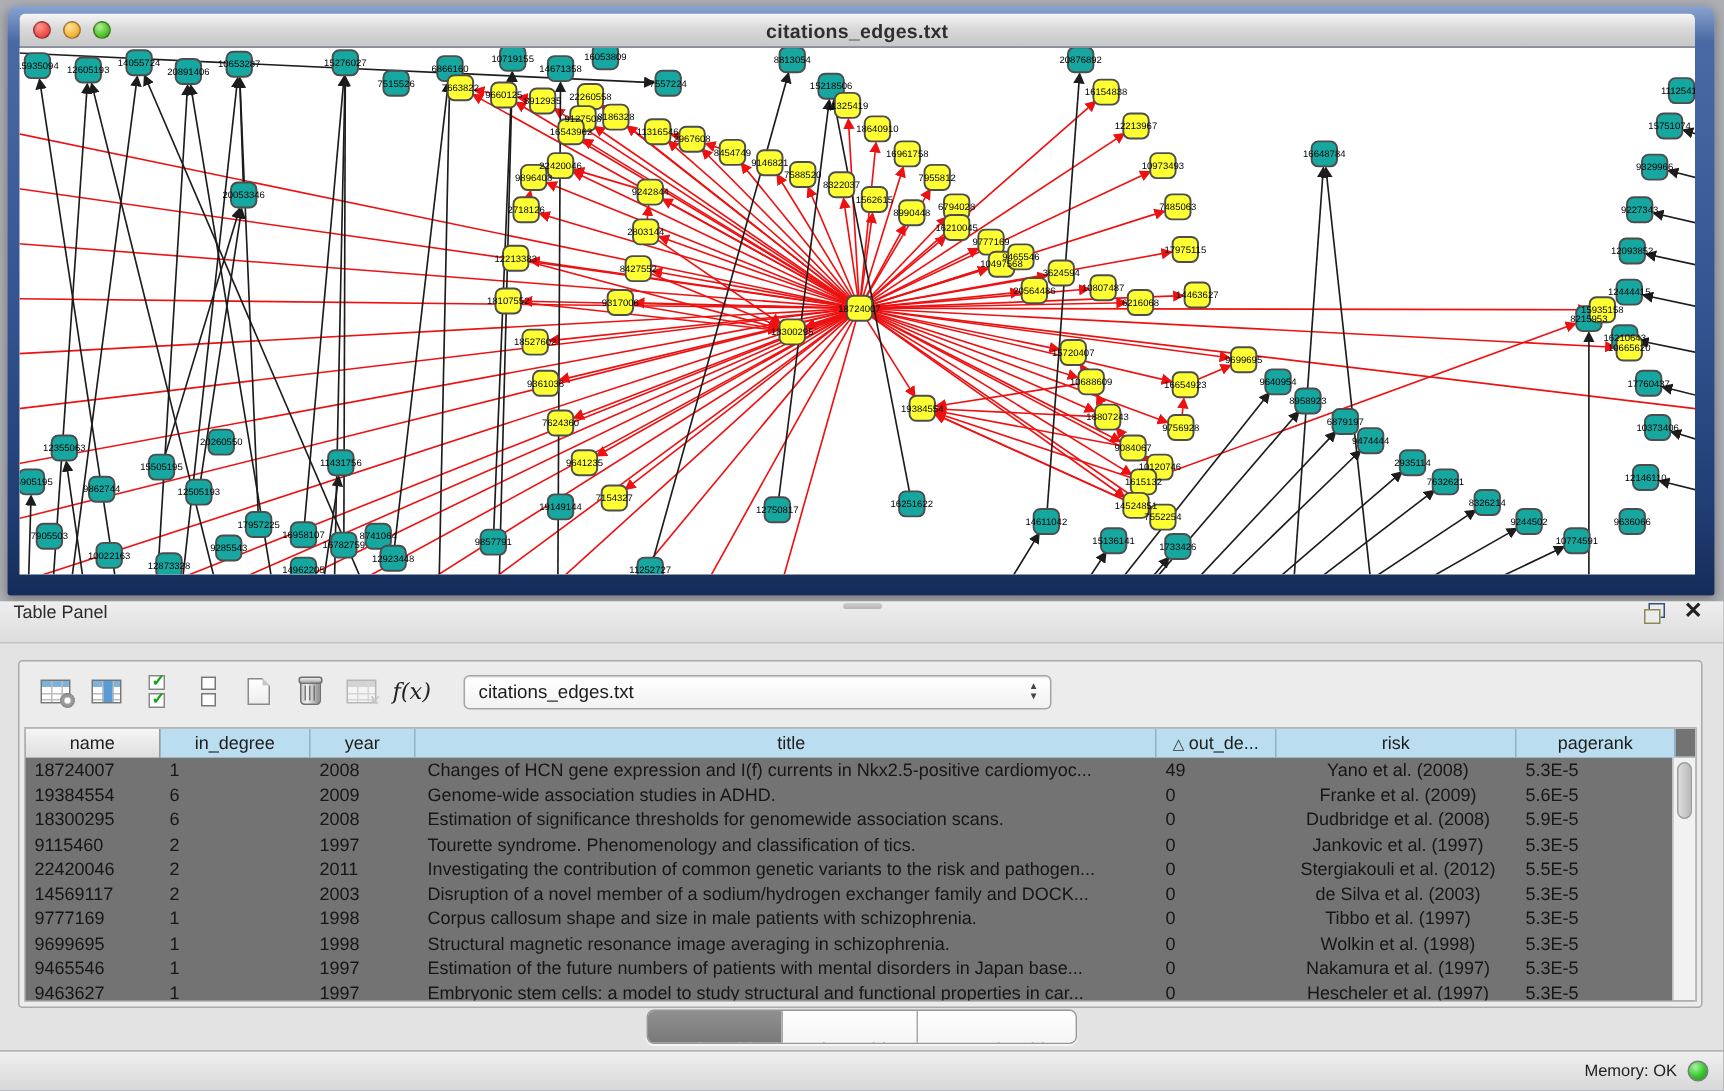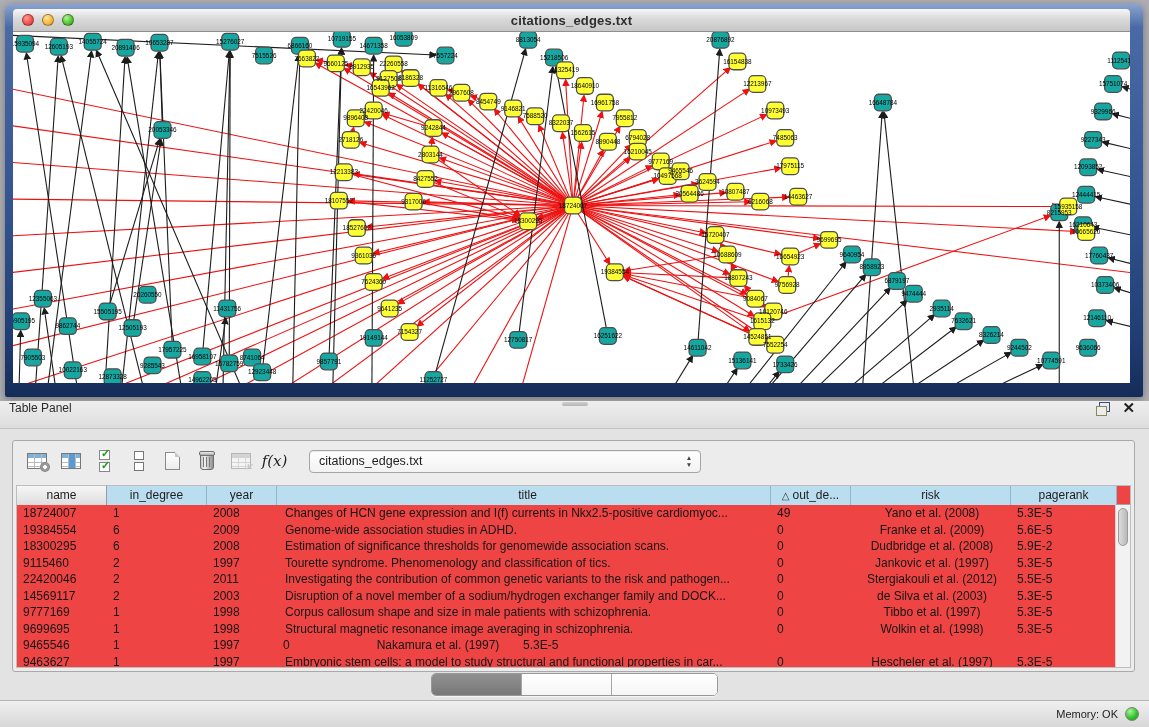--- a/index.html
+++ b/index.html
@@ -80,21 +80,21 @@
     box-shadow:inset 0 1px 1px rgba(0,0,0,.08);
   }
   .combo .steppers{
     position:absolute;right:5px;top:2px;bottom:2px;width:12px;
     display:flex;flex-direction:column;align-items:center;justify-content:center;
     color:#444;font-size:6.5px;line-height:7px;
   }
 
   .grid{
     position:absolute;left:3px;right:3px;top:44px;bottom:3px;
-    background:#ef4444;border:1px solid #bdbdbd;box-sizing:border-box;overflow:hidden;
+    background:#737373;border:1px solid #bdbdbd;box-sizing:border-box;overflow:hidden;
   }
   .grid-header{display:flex;height:19px;border-bottom:1px solid #9aa7ad;box-sizing:border-box;}
   .gh-cell{
     box-sizing:border-box;height:19px;line-height:18px;font-size:12px;color:#1e1e1e;
     text-align:center;background:#badef0;border-right:1px solid #8fb6ca;
     overflow:hidden;white-space:nowrap;
   }
   .gh-cell.name-col{background:linear-gradient(#f6f6f6,#dedede);border-right:1px solid #9a9a9a;}
   .sort-tri{font-size:10px;margin-right:3px;color:#333;}
   .grid-body{position:relative;}
@@ -716,21 +716,21 @@
             <div class="g-cell c5">Franke et al. (2009)</div>
             <div class="g-cell c6">5.6E-5</div>
           </div>
           <div class="g-row">
             <div class="g-cell c0">18300295</div>
             <div class="g-cell c1">6</div>
             <div class="g-cell c2">2008</div>
             <div class="g-cell c3">Estimation of significance thresholds for genomewide association scans.</div>
             <div class="g-cell c4">0</div>
             <div class="g-cell c5">Dudbridge et al. (2008)</div>
-            <div class="g-cell c6">5.9E-2</div>
+            <div class="g-cell c6">5.9E-5</div>
           </div>
           <div class="g-row">
             <div class="g-cell c0">9115460</div>
             <div class="g-cell c1">2</div>
             <div class="g-cell c2">1997</div>
             <div class="g-cell c3">Tourette syndrome. Phenomenology and classification of tics.</div>
             <div class="g-cell c4">0</div>
             <div class="g-cell c5">Jankovic et al. (1997)</div>
             <div class="g-cell c6">5.3E-5</div>
           </div>
@@ -767,20 +767,21 @@
             <div class="g-cell c2">1998</div>
             <div class="g-cell c3">Structural magnetic resonance image averaging in schizophrenia.</div>
             <div class="g-cell c4">0</div>
             <div class="g-cell c5">Wolkin et al. (1998)</div>
             <div class="g-cell c6">5.3E-5</div>
           </div>
           <div class="g-row">
             <div class="g-cell c0">9465546</div>
             <div class="g-cell c1">1</div>
             <div class="g-cell c2">1997</div>
+            <div class="g-cell c3">Estimation of the future numbers of patients with mental disorders in Japan base...</div>
             <div class="g-cell c4">0</div>
             <div class="g-cell c5">Nakamura et al. (1997)</div>
             <div class="g-cell c6">5.3E-5</div>
           </div>
           <div class="g-row">
             <div class="g-cell c0">9463627</div>
             <div class="g-cell c1">1</div>
             <div class="g-cell c2">1997</div>
             <div class="g-cell c3">Embryonic stem cells: a model to study structural and functional properties in car...</div>
             <div class="g-cell c4">0</div>

